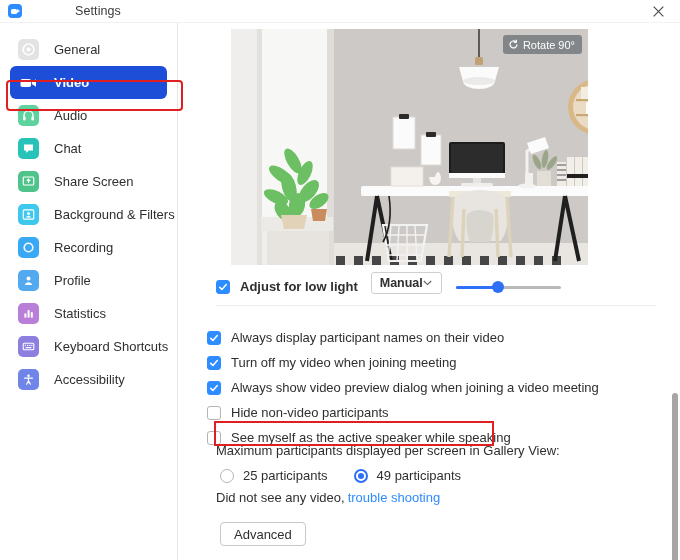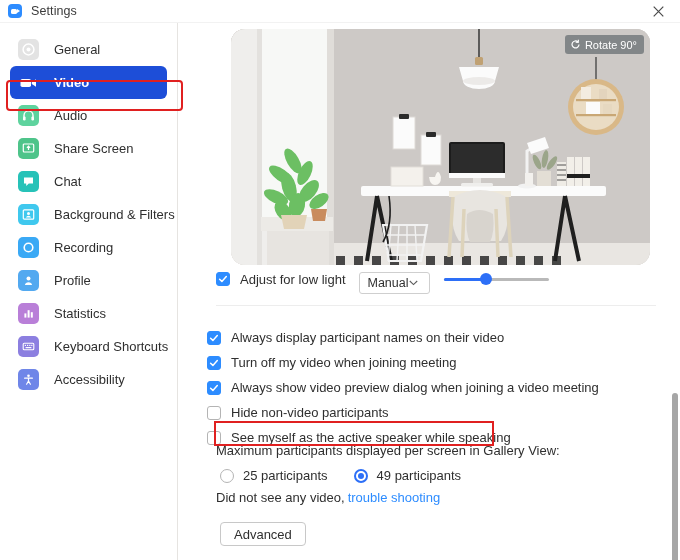--- a/index.html
+++ b/index.html
@@ -25,20 +25,21 @@
   }
 
   
   .titlebar {
     position: absolute;
     left: 0; top: 0;
     width: 680px; height: 22px;
     background: #ffffff;
     display: flex;
     align-items: center;
+    gap: 44px;
   }
   .title-logo {
     width: 14px; height: 14px;
     margin-left: 8px;
     border-radius: 4px;
     background: #2d8cff;
     position: relative;
     flex: none;
   }
   .title-logo::after {
@@ -145,22 +146,22 @@
     left: 207px; top: 23px;
     width: 473px;
     height: 537px;
     background: #ffffff;
     overflow: hidden;
   }
 
   .video-preview {
     position: absolute;
     left: 24px; top: 6px;
-    width: 419px; height: 236px;
-    border-radius: 14px;
+    width: 357px; height: 236px;
+    border-radius: 0;
     overflow: hidden;
     background: #d9d5d2;
   }
   .vp-svg { display:block; width:419px; height:236px; }
   .rotate-btn {
     position: absolute;
     right: 6px; top: 6px;
     height: 19px;
     padding: 0 7px 0 5px;
     background: rgba(70,78,86,0.55);
@@ -171,21 +172,22 @@
     align-items: center;
     gap: 4px;
   }
   .rotate-btn svg { display:block; }
 
   
   .lowlight-row {
     position: absolute;
     left: 232px; top: 272px;
     display: flex;
-    align-items: flex-start;
+    align-items: flex-end;
+    font-weight: bold;
   }
   .select-box {
     margin-left: 13px;
     width: 71px;
     height: 22px;
     border: 1px solid #cfcfcf;
     border-radius: 3px;
     background: #ffffff;
     display: flex;
     align-items: center;
@@ -405,36 +407,36 @@
         <svg width="13" height="13" viewBox="0 0 13 13">
           <path d="M2 8.2 V6.4 a4.5 4.5 0 0 1 9 0 V8.2" fill="none" stroke="#ffffff" stroke-width="1.4"></path>
           <rect x="1" y="7.4" width="2.6" height="4" rx="1.2" fill="#ffffff"></rect>
           <rect x="9.4" y="7.4" width="2.6" height="4" rx="1.2" fill="#ffffff"></rect>
         </svg>
       </span>
       <span class="label">Audio</span>
     </div>
 
     <div class="nav-item">
+      <span class="nav-icon" style="background:#27c2b8">
+        <svg width="13" height="13" viewBox="0 0 13 13">
+          <path d="M2 2.6 h9 v6 h-4.2 L4.2 11 V8.6 H2 Z" fill="#ffffff"></path>
+        </svg>
+      </span>
+      <span class="label">Chat</span>
+    </div>
+
+    <div class="nav-item">
       <span class="nav-icon" style="background:#4ec48a">
         <svg width="13" height="13" viewBox="0 0 13 13">
           <rect x="1.3" y="2" width="10.4" height="8" rx="1" fill="none" stroke="#ffffff" stroke-width="1.2"></rect>
           <path d="M6.5 8 V4.3 M4.9 5.8 L6.5 4.2 L8.1 5.8" fill="none" stroke="#ffffff" stroke-width="1.2"></path>
         </svg>
       </span>
       <span class="label">Share Screen</span>
-    </div>
-
-    <div class="nav-item">
-      <span class="nav-icon" style="background:#27c2b8">
-        <svg width="13" height="13" viewBox="0 0 13 13">
-          <path d="M2 2.6 h9 v6 h-4.2 L4.2 11 V8.6 H2 Z" fill="#ffffff"></path>
-        </svg>
-      </span>
-      <span class="label">Chat</span>
     </div>
 
     <div class="nav-item">
       <span class="nav-icon" style="background:#3fc8ee">
         <svg width="13" height="13" viewBox="0 0 13 13">
           <rect x="1.3" y="1.8" width="10.4" height="9.4" rx="1" fill="none" stroke="#ffffff" stroke-width="1.2"></rect>
           <circle cx="6.5" cy="5.4" r="1.5" fill="#ffffff"></circle>
           <path d="M3.9 9.6 a2.8 2.8 0 0 1 5.2 0 Z" fill="#ffffff"></path>
         </svg>
       </span>

